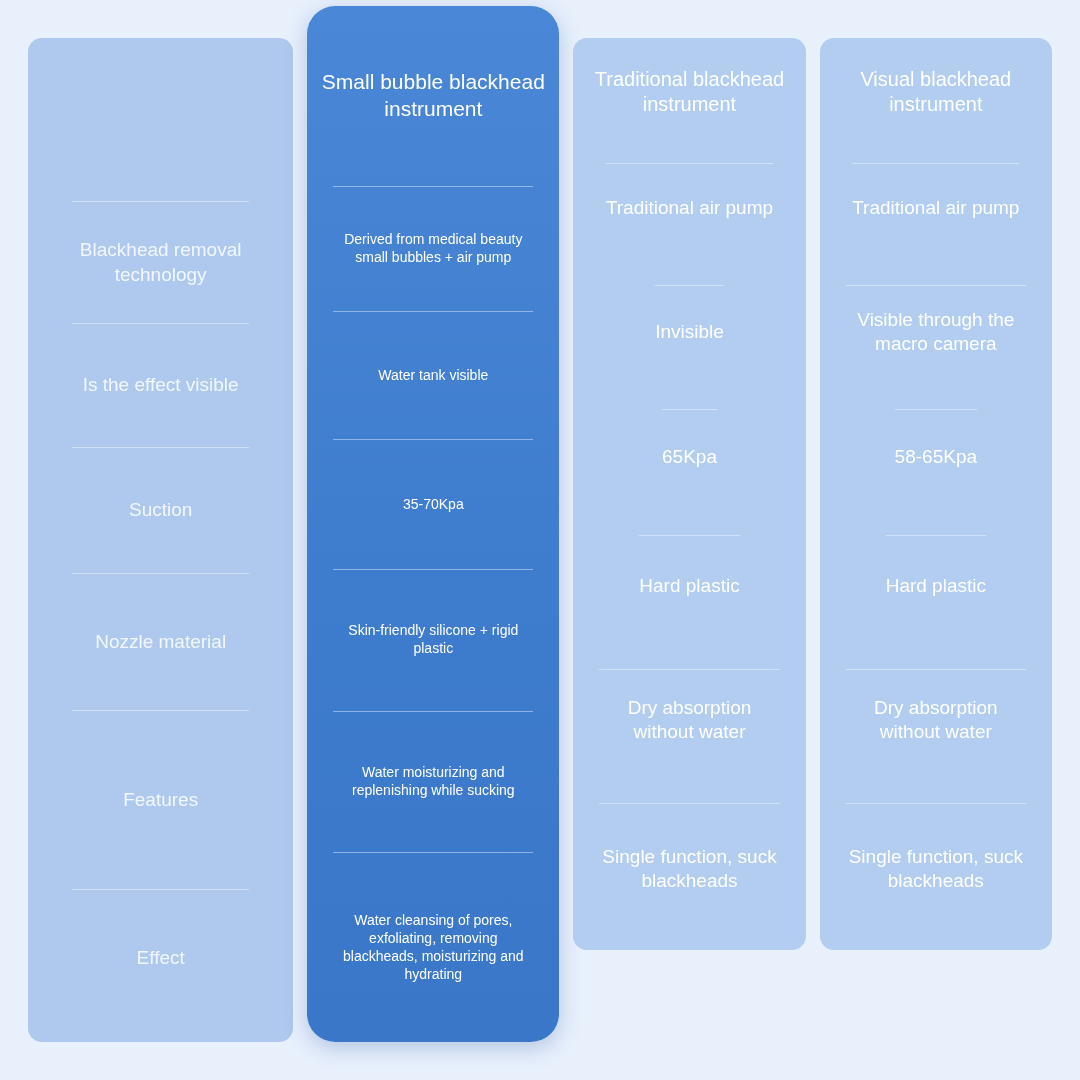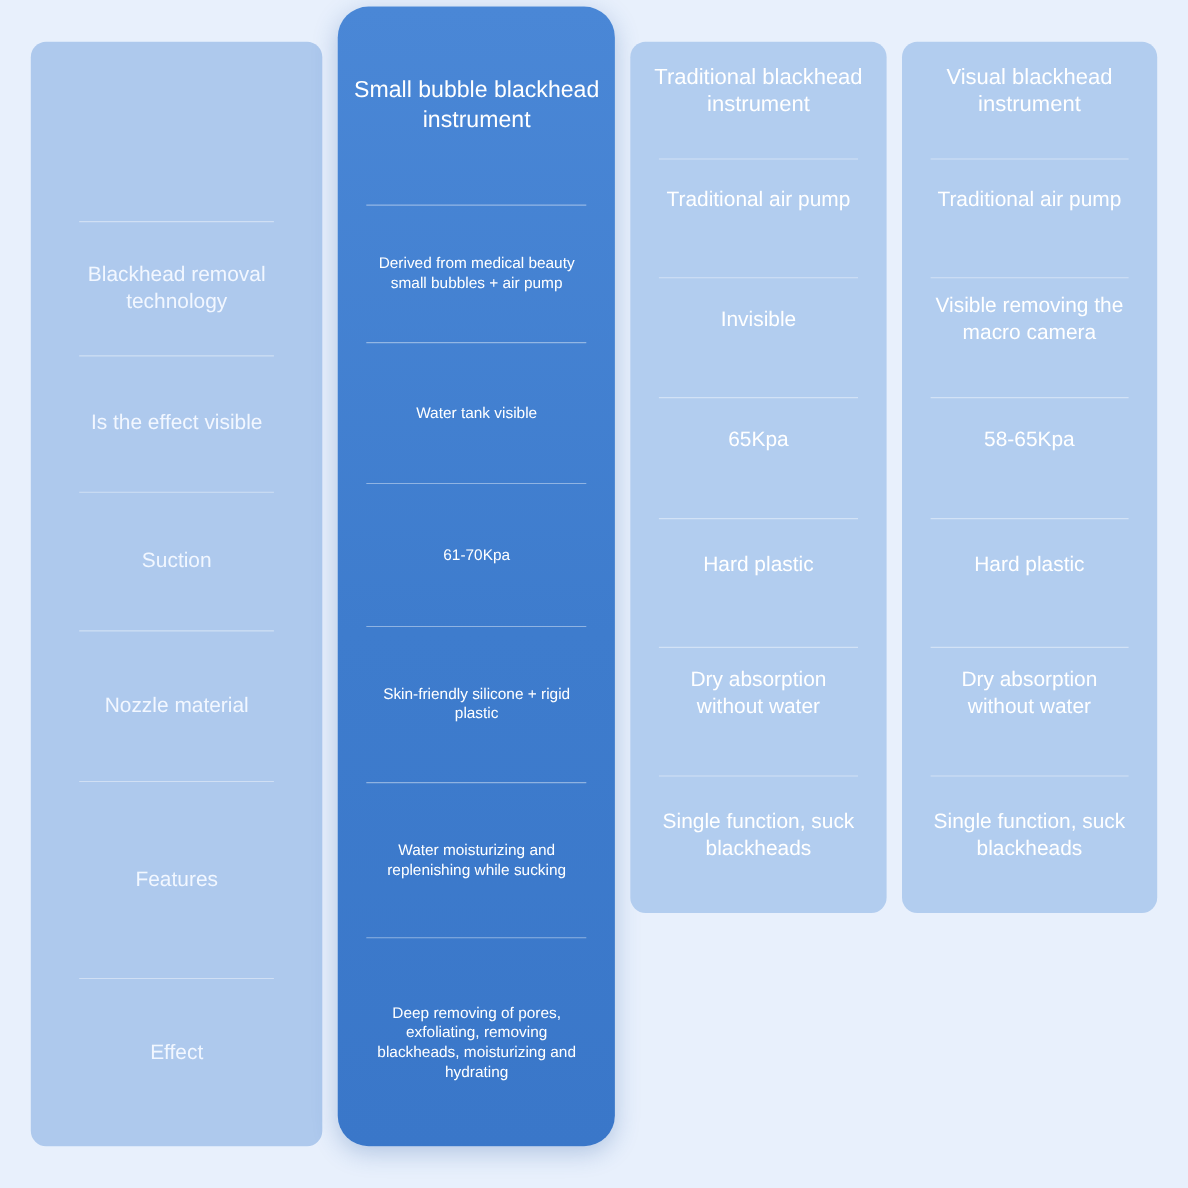--- a/index.html
+++ b/index.html
@@ -42,21 +42,22 @@
   .col-label {
     width: 269px;
     background: #aec9ed;
     height: 1004px;
     padding: 16px;
   }
 
   .col-normal {
     width: 236px;
     background: #b2cdef;
-    height: 792px;
+    height: 912px;
+    align-items: center;
   }
 
   
   .col-highlight {
     width: 256px;
     margin-top: -32px;
     height: 1036px;
     background: linear-gradient(180deg, #4a87d6 0%, #3e7ccd 55%, #3a77c9 100%);
     box-shadow: 0 6px 22px rgba(40, 90, 160, 0.28);
     border-radius: 28px;
@@ -134,40 +135,40 @@
       <div class="cell r3">Suction</div>
       <div class="cell r4">Nozzle material</div>
       <div class="cell r6">Features</div>
       <div class="cell r5">Effect</div>
     </div>
 
     <div class="col col-highlight">
       <div class="cell head r0">Small bubble blackhead instrument</div>
       <div class="cell r1">Derived from medical beauty small bubbles + air pump</div>
       <div class="cell r2">Water tank visible</div>
-      <div class="cell r3">61-70Kpa</div>
+      <div class="cell r3">35-70Kpa</div>
       <div class="cell r4">Skin-friendly silicone + rigid plastic</div>
       <div class="cell r5">Water moisturizing and replenishing while sucking</div>
-      <div class="cell r6">Deep removing of pores, exfoliating, removing blackheads, moisturizing and hydrating</div>
+      <div class="cell r6">Water cleansing of pores, exfoliating, removing blackheads, moisturizing and hydrating</div>
     </div>
 
     <div class="col col-normal">
       <div class="cell head r0">Traditional blackhead instrument</div>
       <div class="cell r1">Traditional air pump</div>
       <div class="cell r2">Invisible</div>
       <div class="cell r3">65Kpa</div>
       <div class="cell r4">Hard plastic</div>
       <div class="cell r5">Dry absorption without water</div>
       <div class="cell r6">Single function, suck blackheads</div>
     </div>
 
     <div class="col col-normal">
       <div class="cell head r0">Visual blackhead instrument</div>
       <div class="cell r1">Traditional air pump</div>
-      <div class="cell r2">Visible removing the macro camera</div>
+      <div class="cell r2">Visible through the macro camera</div>
       <div class="cell r3">58-65Kpa</div>
       <div class="cell r4">Hard plastic</div>
       <div class="cell r5">Dry absorption without water</div>
       <div class="cell r6">Single function, suck blackheads</div>
     </div>
 
   </div>
 </div>
 
 </body></html>

